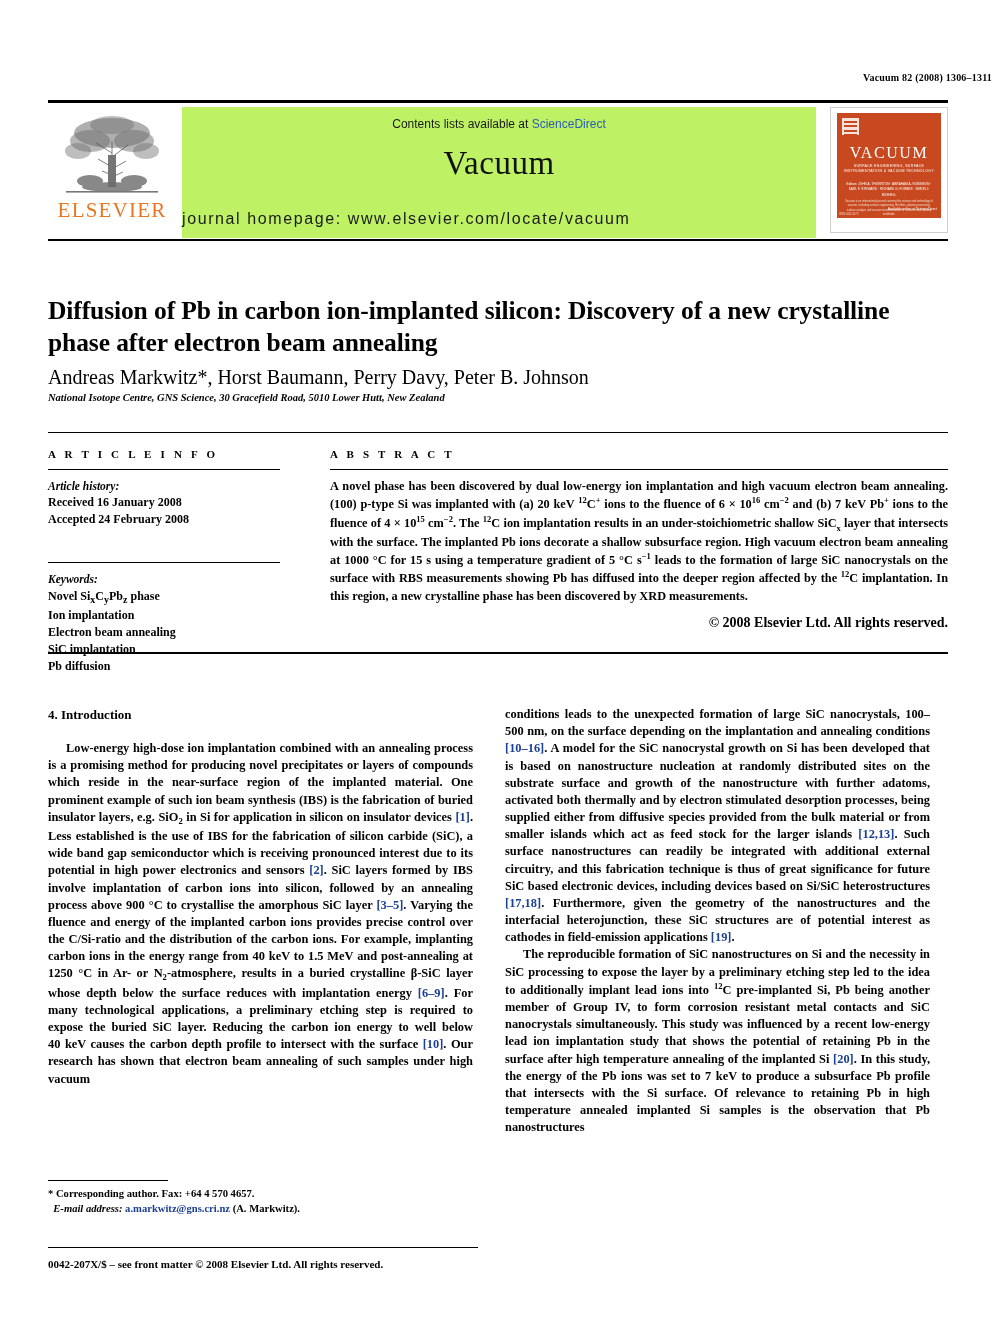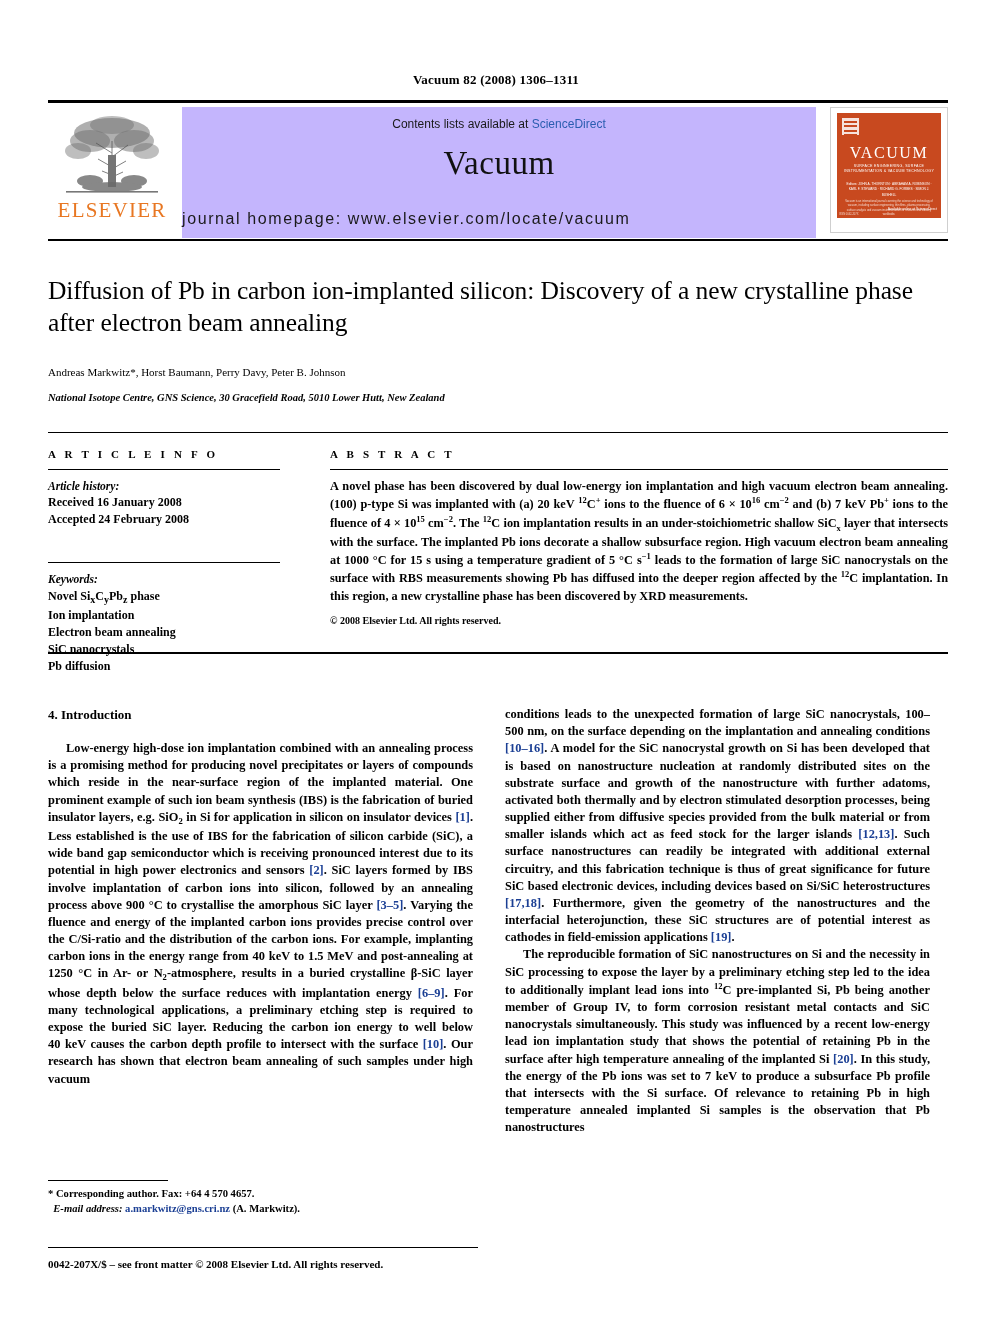--- a/index.html
+++ b/index.html
@@ -20,22 +20,22 @@
     left: 0; top: 0;
     width: 992px;
     height: 1323px;
   }
 
   
   .running-head {
     position: absolute;
     left: 0; top: 72px;
     width: 992px;
-    text-align: center;
-    font-size: 13px;
+    text-align: right;
+    font-size: 10px;
     font-weight: bold;
     letter-spacing: 0.2px;
     font-family: "Liberation Serif", serif;
   }
 
   
   .masthead {
     position: absolute;
     left: 48px; top: 100px;
     width: 900px;
@@ -69,21 +69,21 @@
     font-family: "Liberation Serif", serif;
     font-size: 21px;
     letter-spacing: 1.2px;
     color: #e87722;
     font-weight: normal;
     line-height: 1;
     margin-top: 1px;
   }
   .sd-band {
     flex: 1 1 auto;
-    background: #c4b5fd;
+    background: #bef264;
     position: relative;
     margin-left: 6px;
     margin-right: 6px;
   }
   .sd-contents {
     position: absolute;
     left: 0; right: 0; top: 10px;
     text-align: center;
     font-family: "Liberation Sans", sans-serif;
     font-size: 12px;
@@ -200,34 +200,34 @@
 
   
   .title-rule-top {
     position: absolute;
     left: 48px; top: 239px;
     width: 900px;
     border-top: 2px solid #000;
   }
   .article-title {
     position: absolute;
-    left: 48px; top: 275px;
+    left: 48px; top: 295px;
     width: 880px;
     font-size: 25.5px;
     line-height: 1.26;
-    font-weight: normal;
+    font-weight: bold;
     font-family: "Liberation Serif", serif;
     margin: 0;
     letter-spacing: -0.1px;
   }
   .authors {
     position: absolute;
     left: 48px; top: 366px;
     width: 880px;
-    font-size: 11px;
+    font-size: 20px;
     font-family: "Liberation Serif", serif;
   }
   .affiliation {
     position: absolute;
     left: 48px; top: 392px;
     width: 880px;
     font-size: 10.5px;
     font-style: italic;
     font-weight: bold;
     font-family: "Liberation Serif", serif;
@@ -280,23 +280,23 @@
     line-height: 1.40;
     text-align: justify;
     font-weight: bold;
     margin: 0;
     font-family: "Liberation Serif", serif;
   }
   .abstract-body sup, .abstract-body sub {
     font-size: 8.5px;
   }
   .copyright {
-    font-size: 10px;
-    font-weight: bold;
-    text-align: left;
+    font-size: 14px;
+    font-weight: bold;
+    text-align: right;
     margin-top: 10px;
   }
   .info-rule-bot {
     position: absolute;
     left: 48px; top: 652px;
     width: 900px;
     border-top: 2px solid #000;
   }
 
   
@@ -444,21 +444,21 @@
     <div class="info-label">Article history:</div>
     <div class="info-line">Received 16 January 2008</div>
     <div class="info-line">Accepted 24 February 2008</div>
 
     <div class="kw-block">
       <div class="hr-thin"></div>
       <div class="info-label">Keywords:</div>
       <div class="info-line">Novel Si<sub>x</sub>C<sub>y</sub>Pb<sub>z</sub> phase</div>
       <div class="info-line">Ion implantation</div>
       <div class="info-line">Electron beam annealing</div>
-      <div class="info-line">SiC nanocrystals</div>
+      <div class="info-line">SiC implantation</div>
       <div class="info-line">Pb diffusion</div>
     </div>
   </div>
 
   <div class="abs-col">
     <div class="sec-head">A B S T R A C T</div>
     <div class="hr-thin"></div>
     <p class="abstract-body">A novel phase has been discovered by dual low-energy ion implantation and high vacuum electron beam annealing. (100) p-type Si was implanted with (a) 20&nbsp;keV <sup>12</sup>C<sup>+</sup> ions to the fluence of 6 × 10<sup>16</sup>&nbsp;cm<sup>−2</sup> and (b) 7&nbsp;keV Pb<sup>+</sup> ions to the fluence of 4 × 10<sup>15</sup>&nbsp;cm<sup>−2</sup>. The <sup>12</sup>C ion implantation results in an under-stoichiometric shallow SiC<sub>x</sub> layer that intersects with the surface. The implanted Pb ions decorate a shallow subsurface region. High vacuum electron beam annealing at 1000&nbsp;°C for 15&nbsp;s using a temperature gradient of 5&nbsp;°C&nbsp;s<sup>−1</sup> leads to the formation of large SiC nanocrystals on the surface with RBS measurements showing Pb has diffused into the deeper region affected by the <sup>12</sup>C implantation. In this region, a new crystalline phase has been discovered by XRD measurements.</p>
     <div class="copyright">© 2008 Elsevier Ltd. All rights reserved.</div>
   </div>

